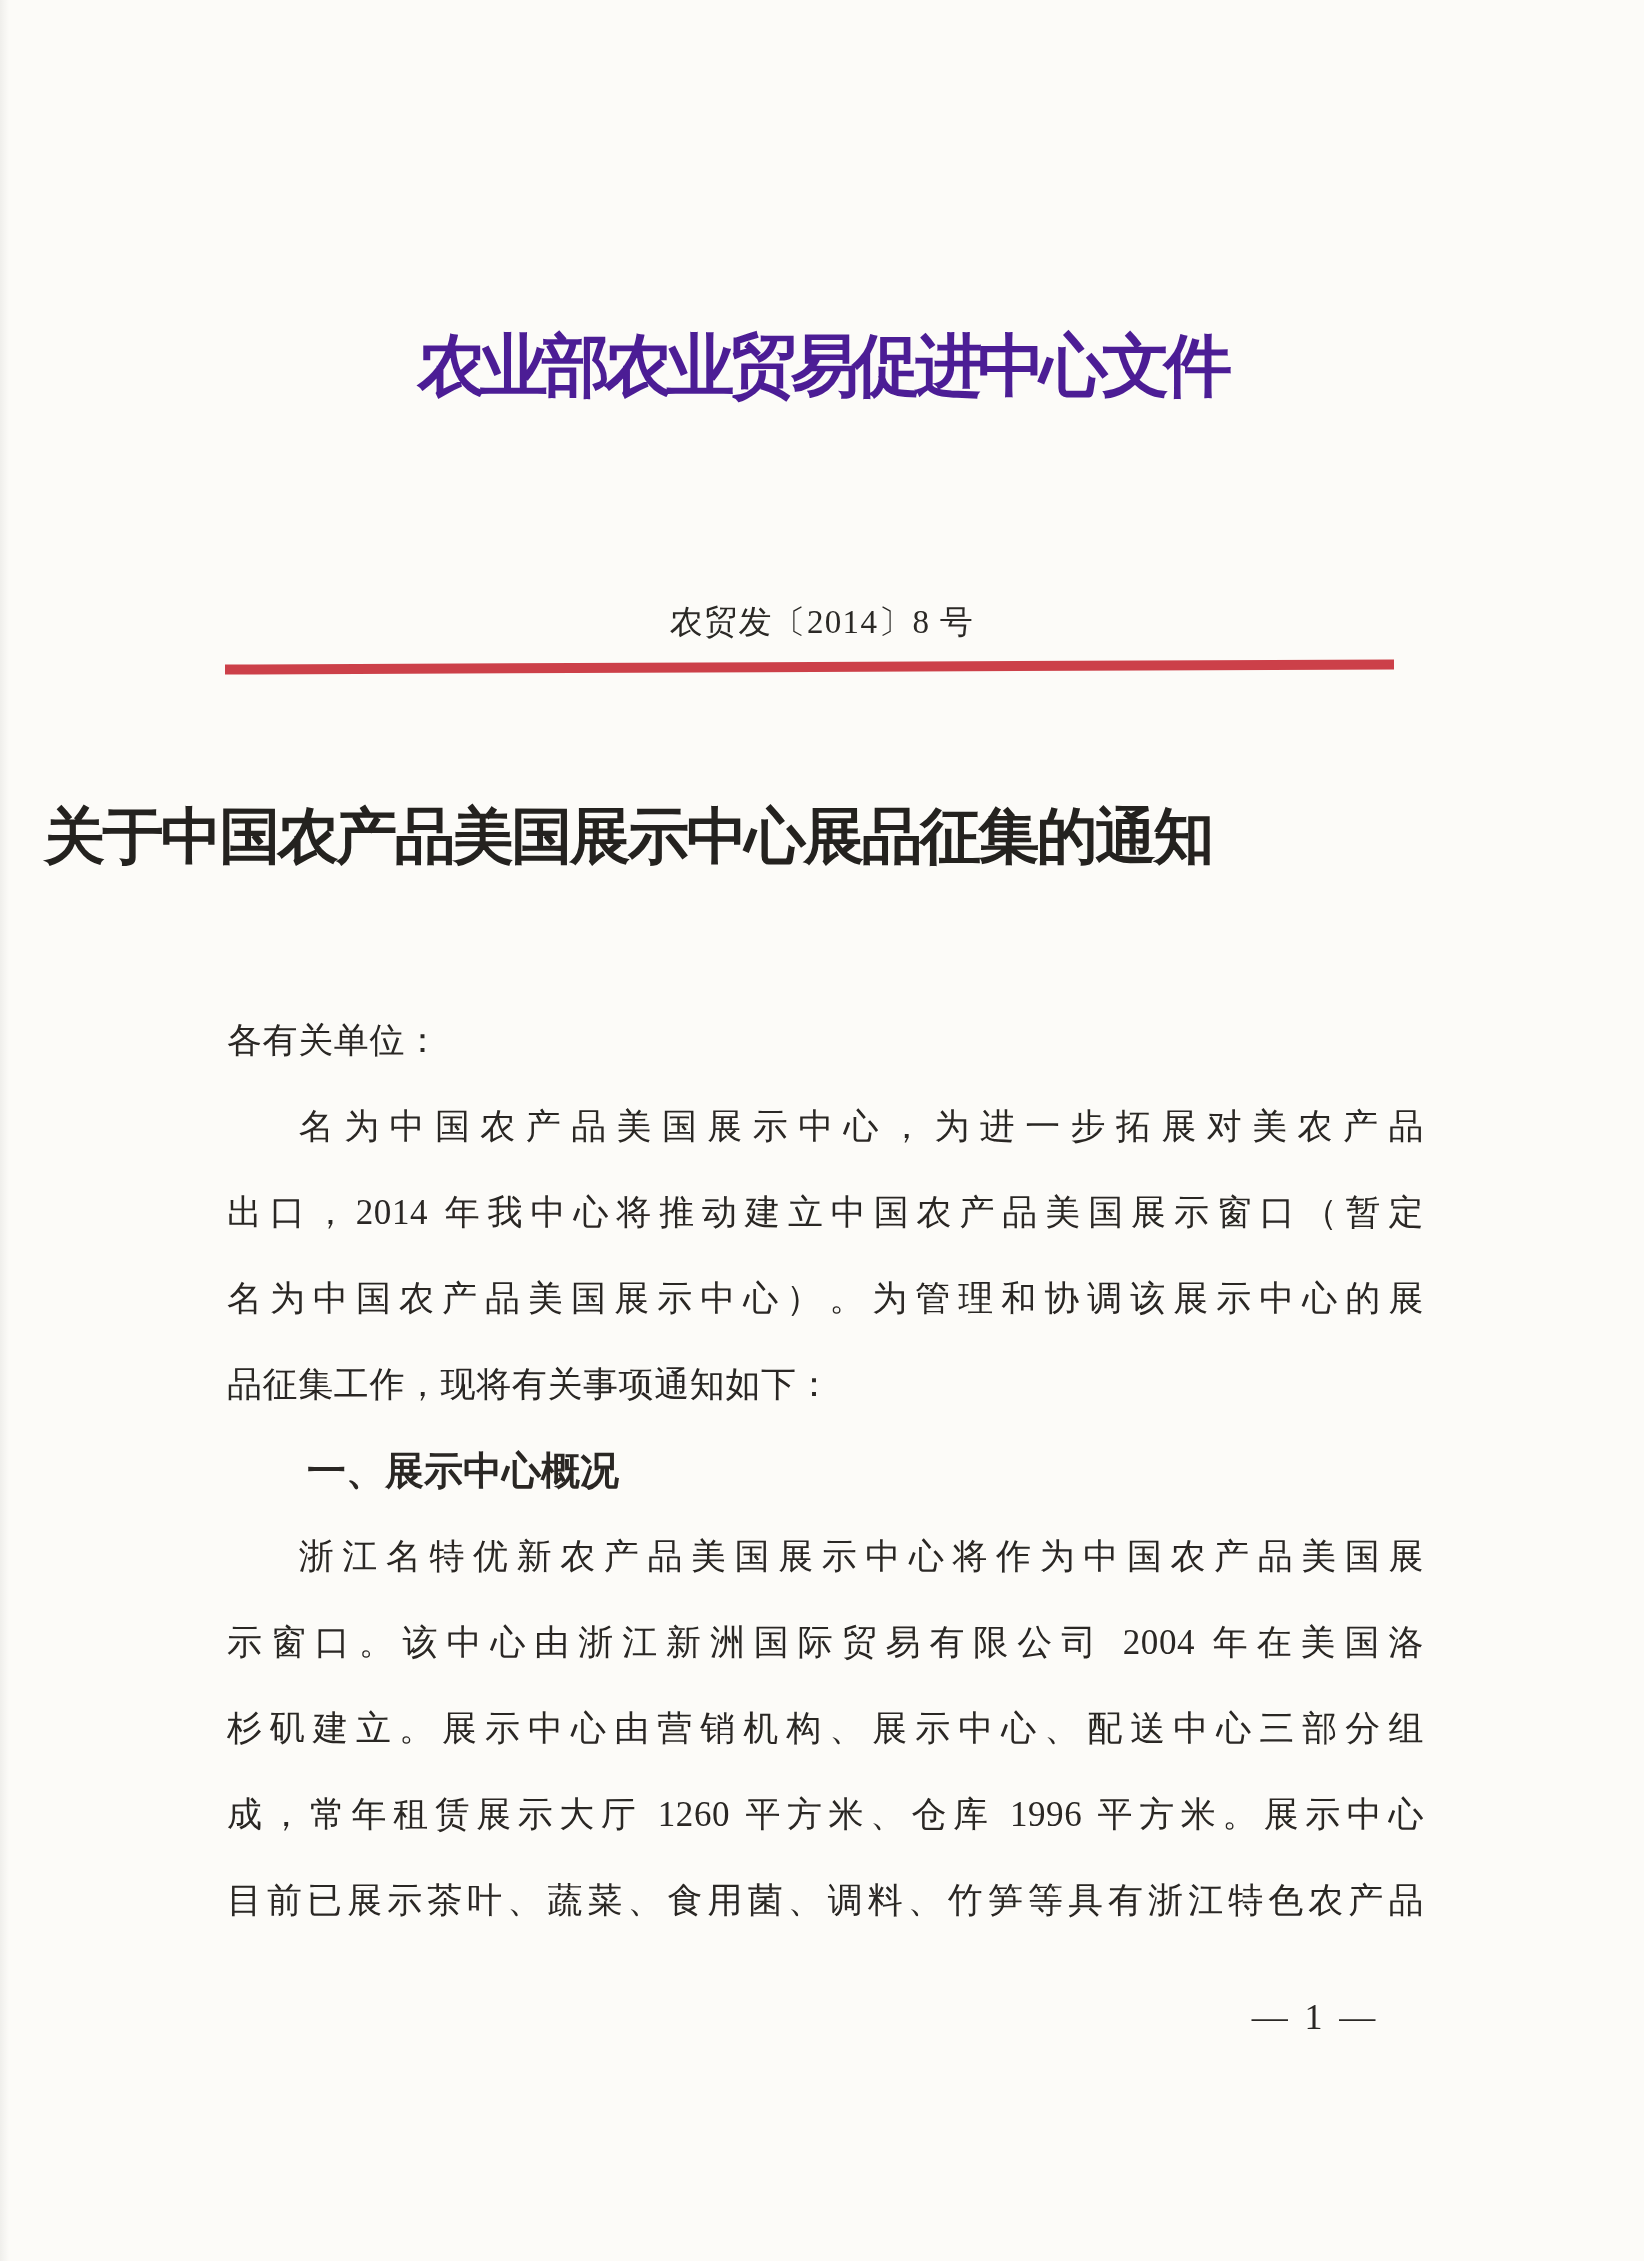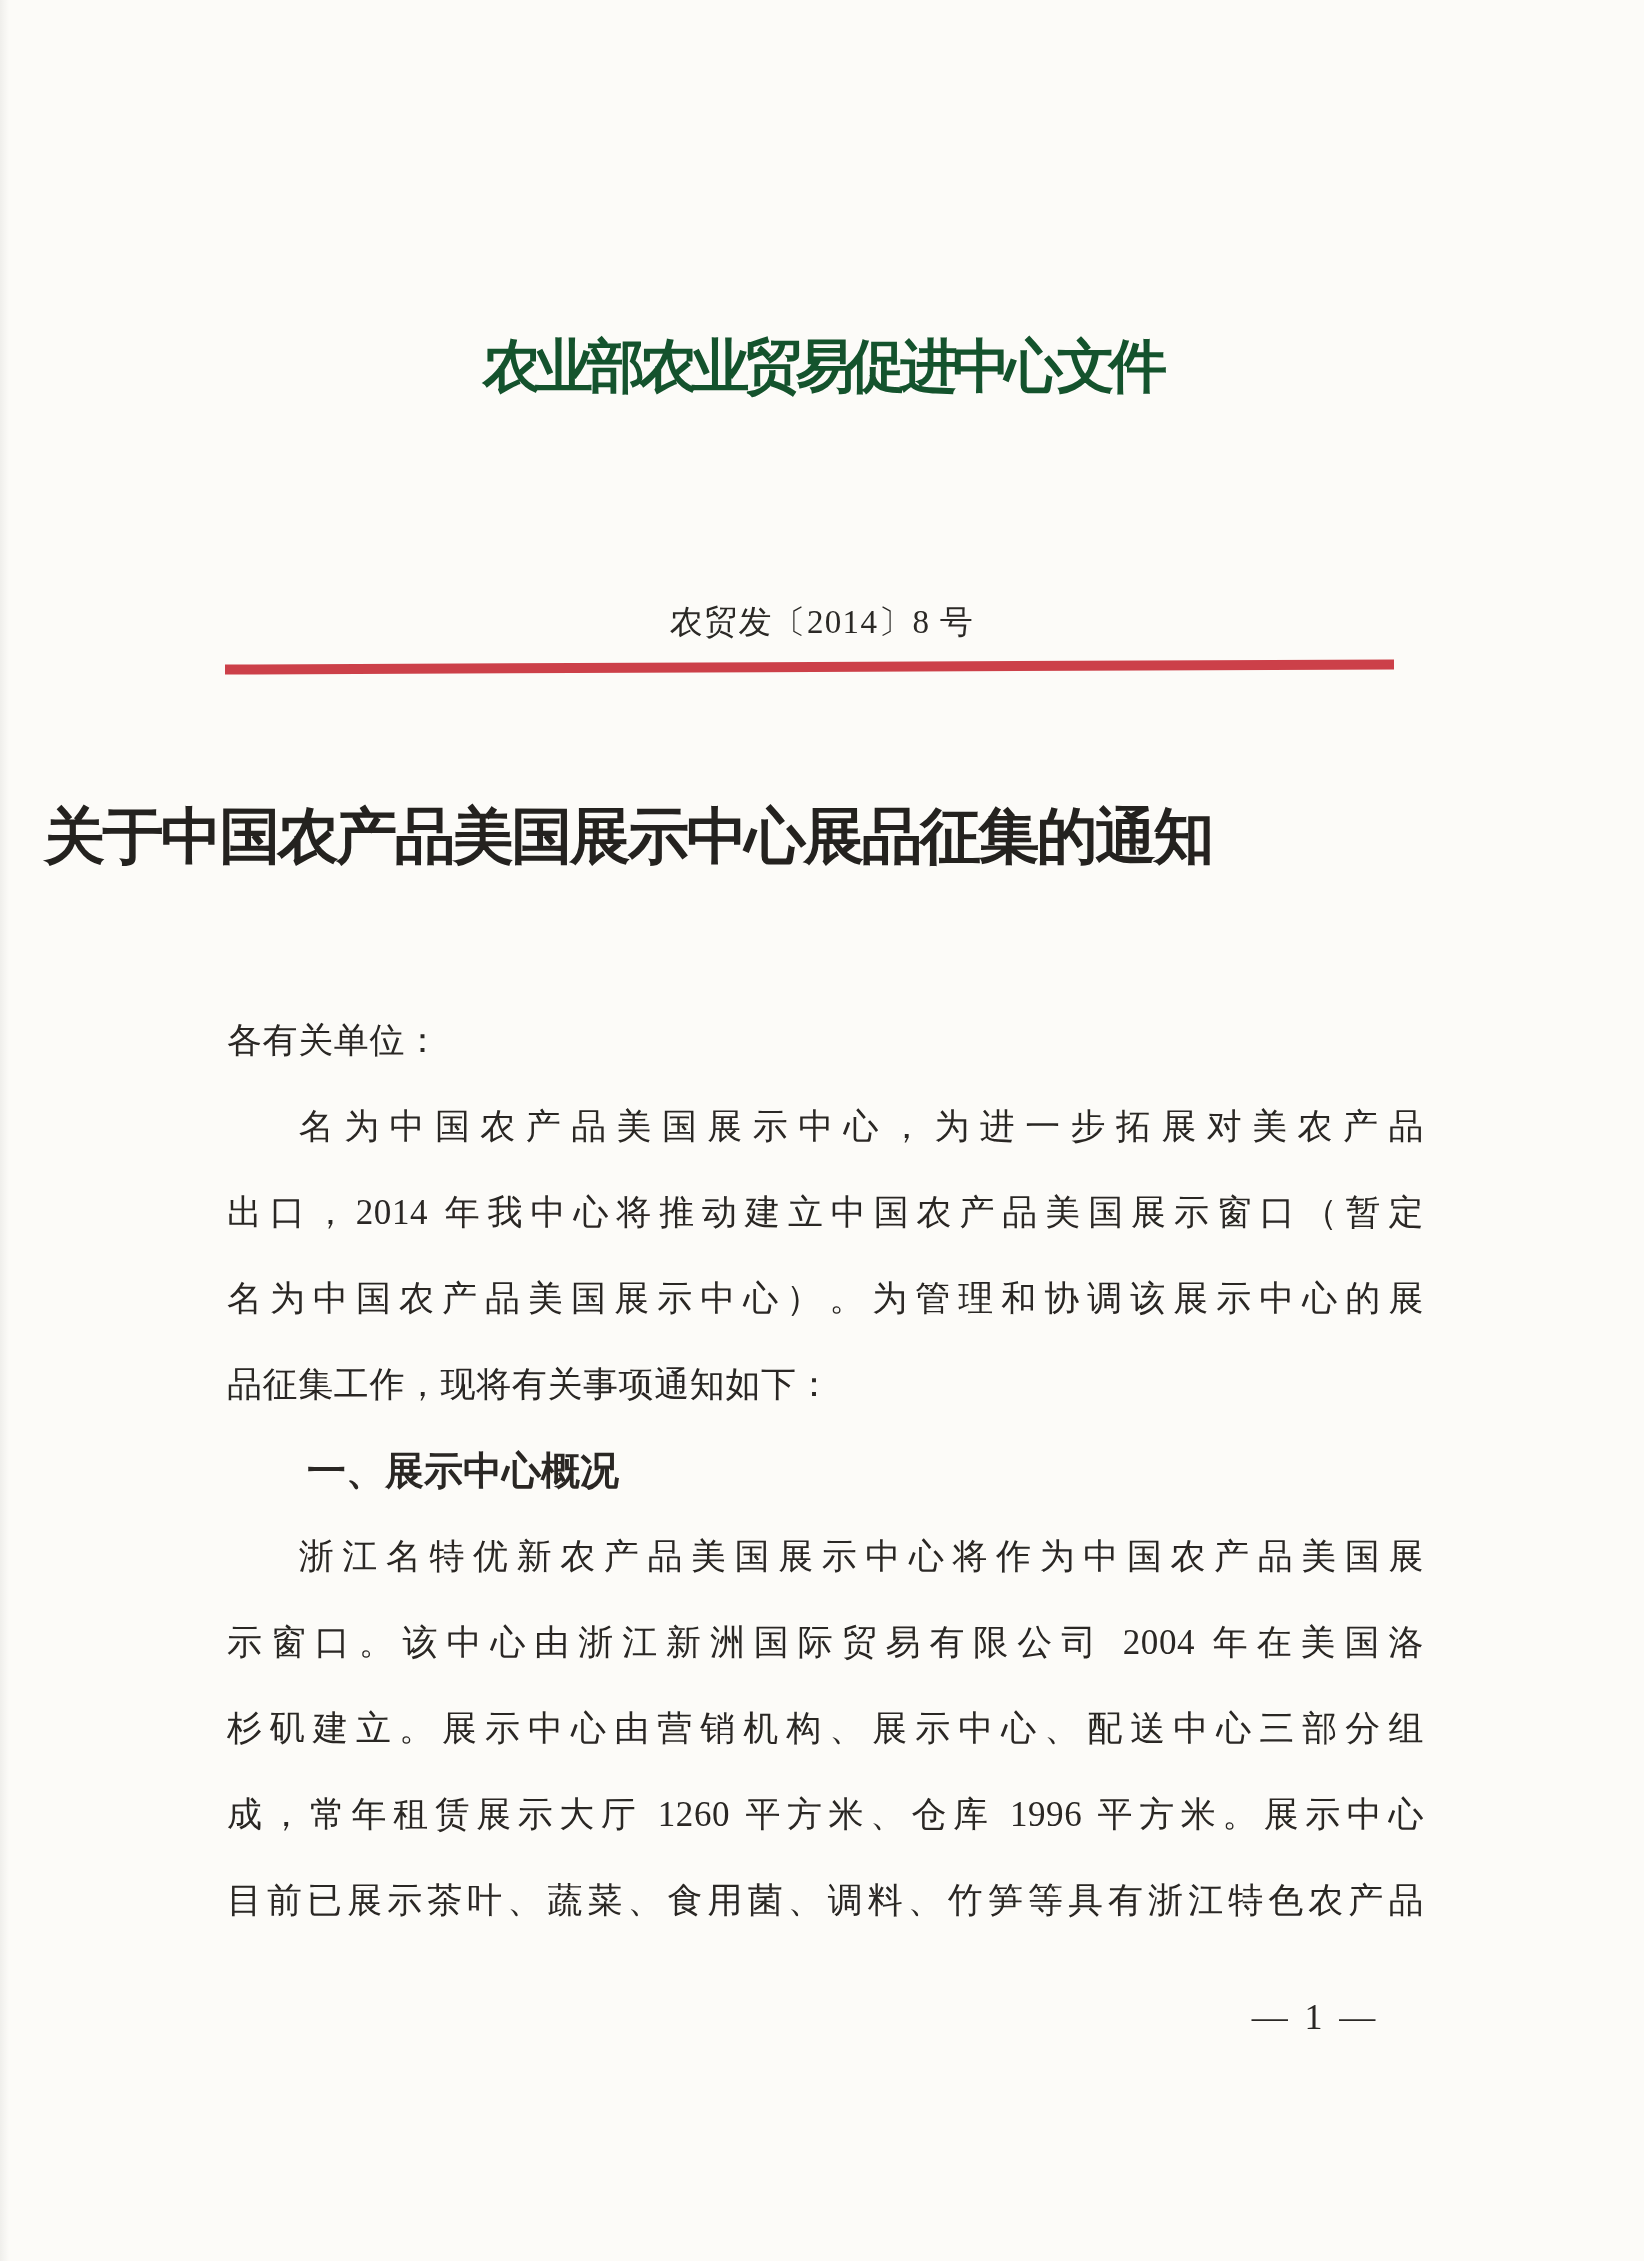--- a/index.html
+++ b/index.html
@@ -23,25 +23,25 @@
     top: 0; left: 0;
     width: 9px; height: 100%;
     background: linear-gradient(to right, rgba(0,0,0,0.05), rgba(0,0,0,0));
   }
   .header-title {
     position: absolute;
     top: 315px;
     left: 0;
     width: 100%;
     text-align: center;
-    font-size: 58px;
+    font-size: 68px;
     line-height: 103px;
     font-weight: bold;
     letter-spacing: -5.8px;
-    color: #14532d;
+    color: #4c1d95;
     white-space: nowrap;
   }
   .doc-number {
     position: absolute;
     top: 598px;
     left: 0;
     width: 100%;
     text-align: center;
     font-size: 33px;
     line-height: 49px;

